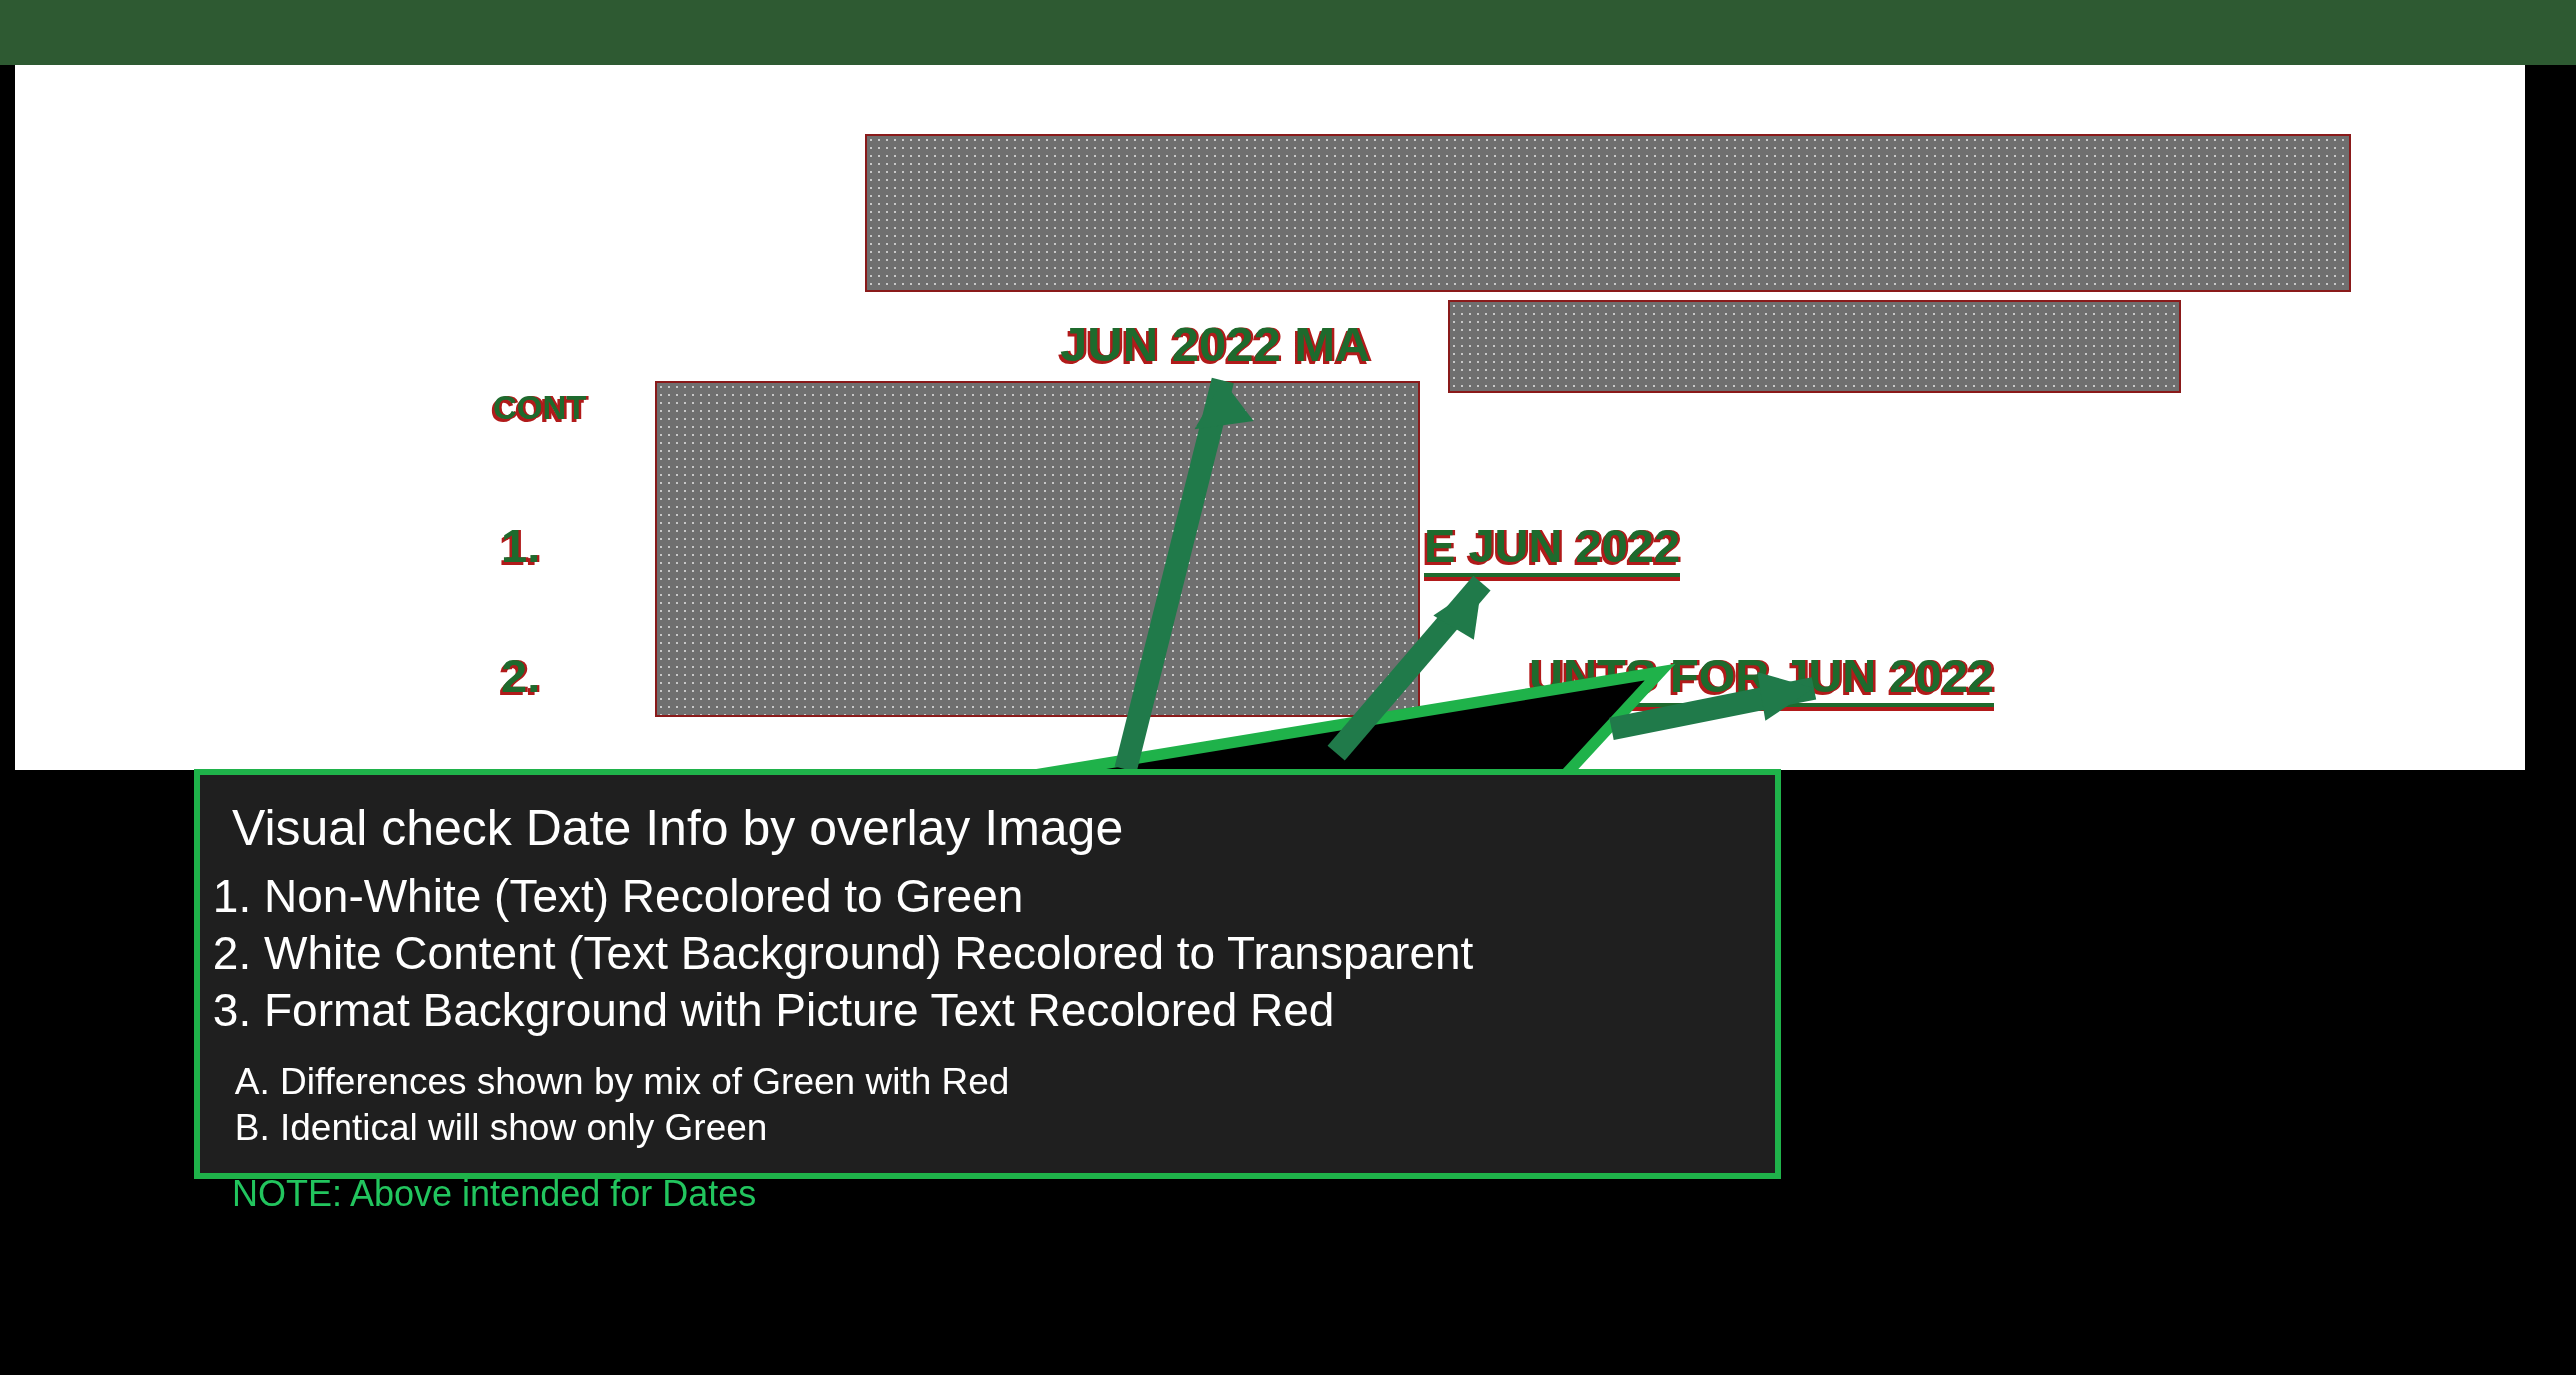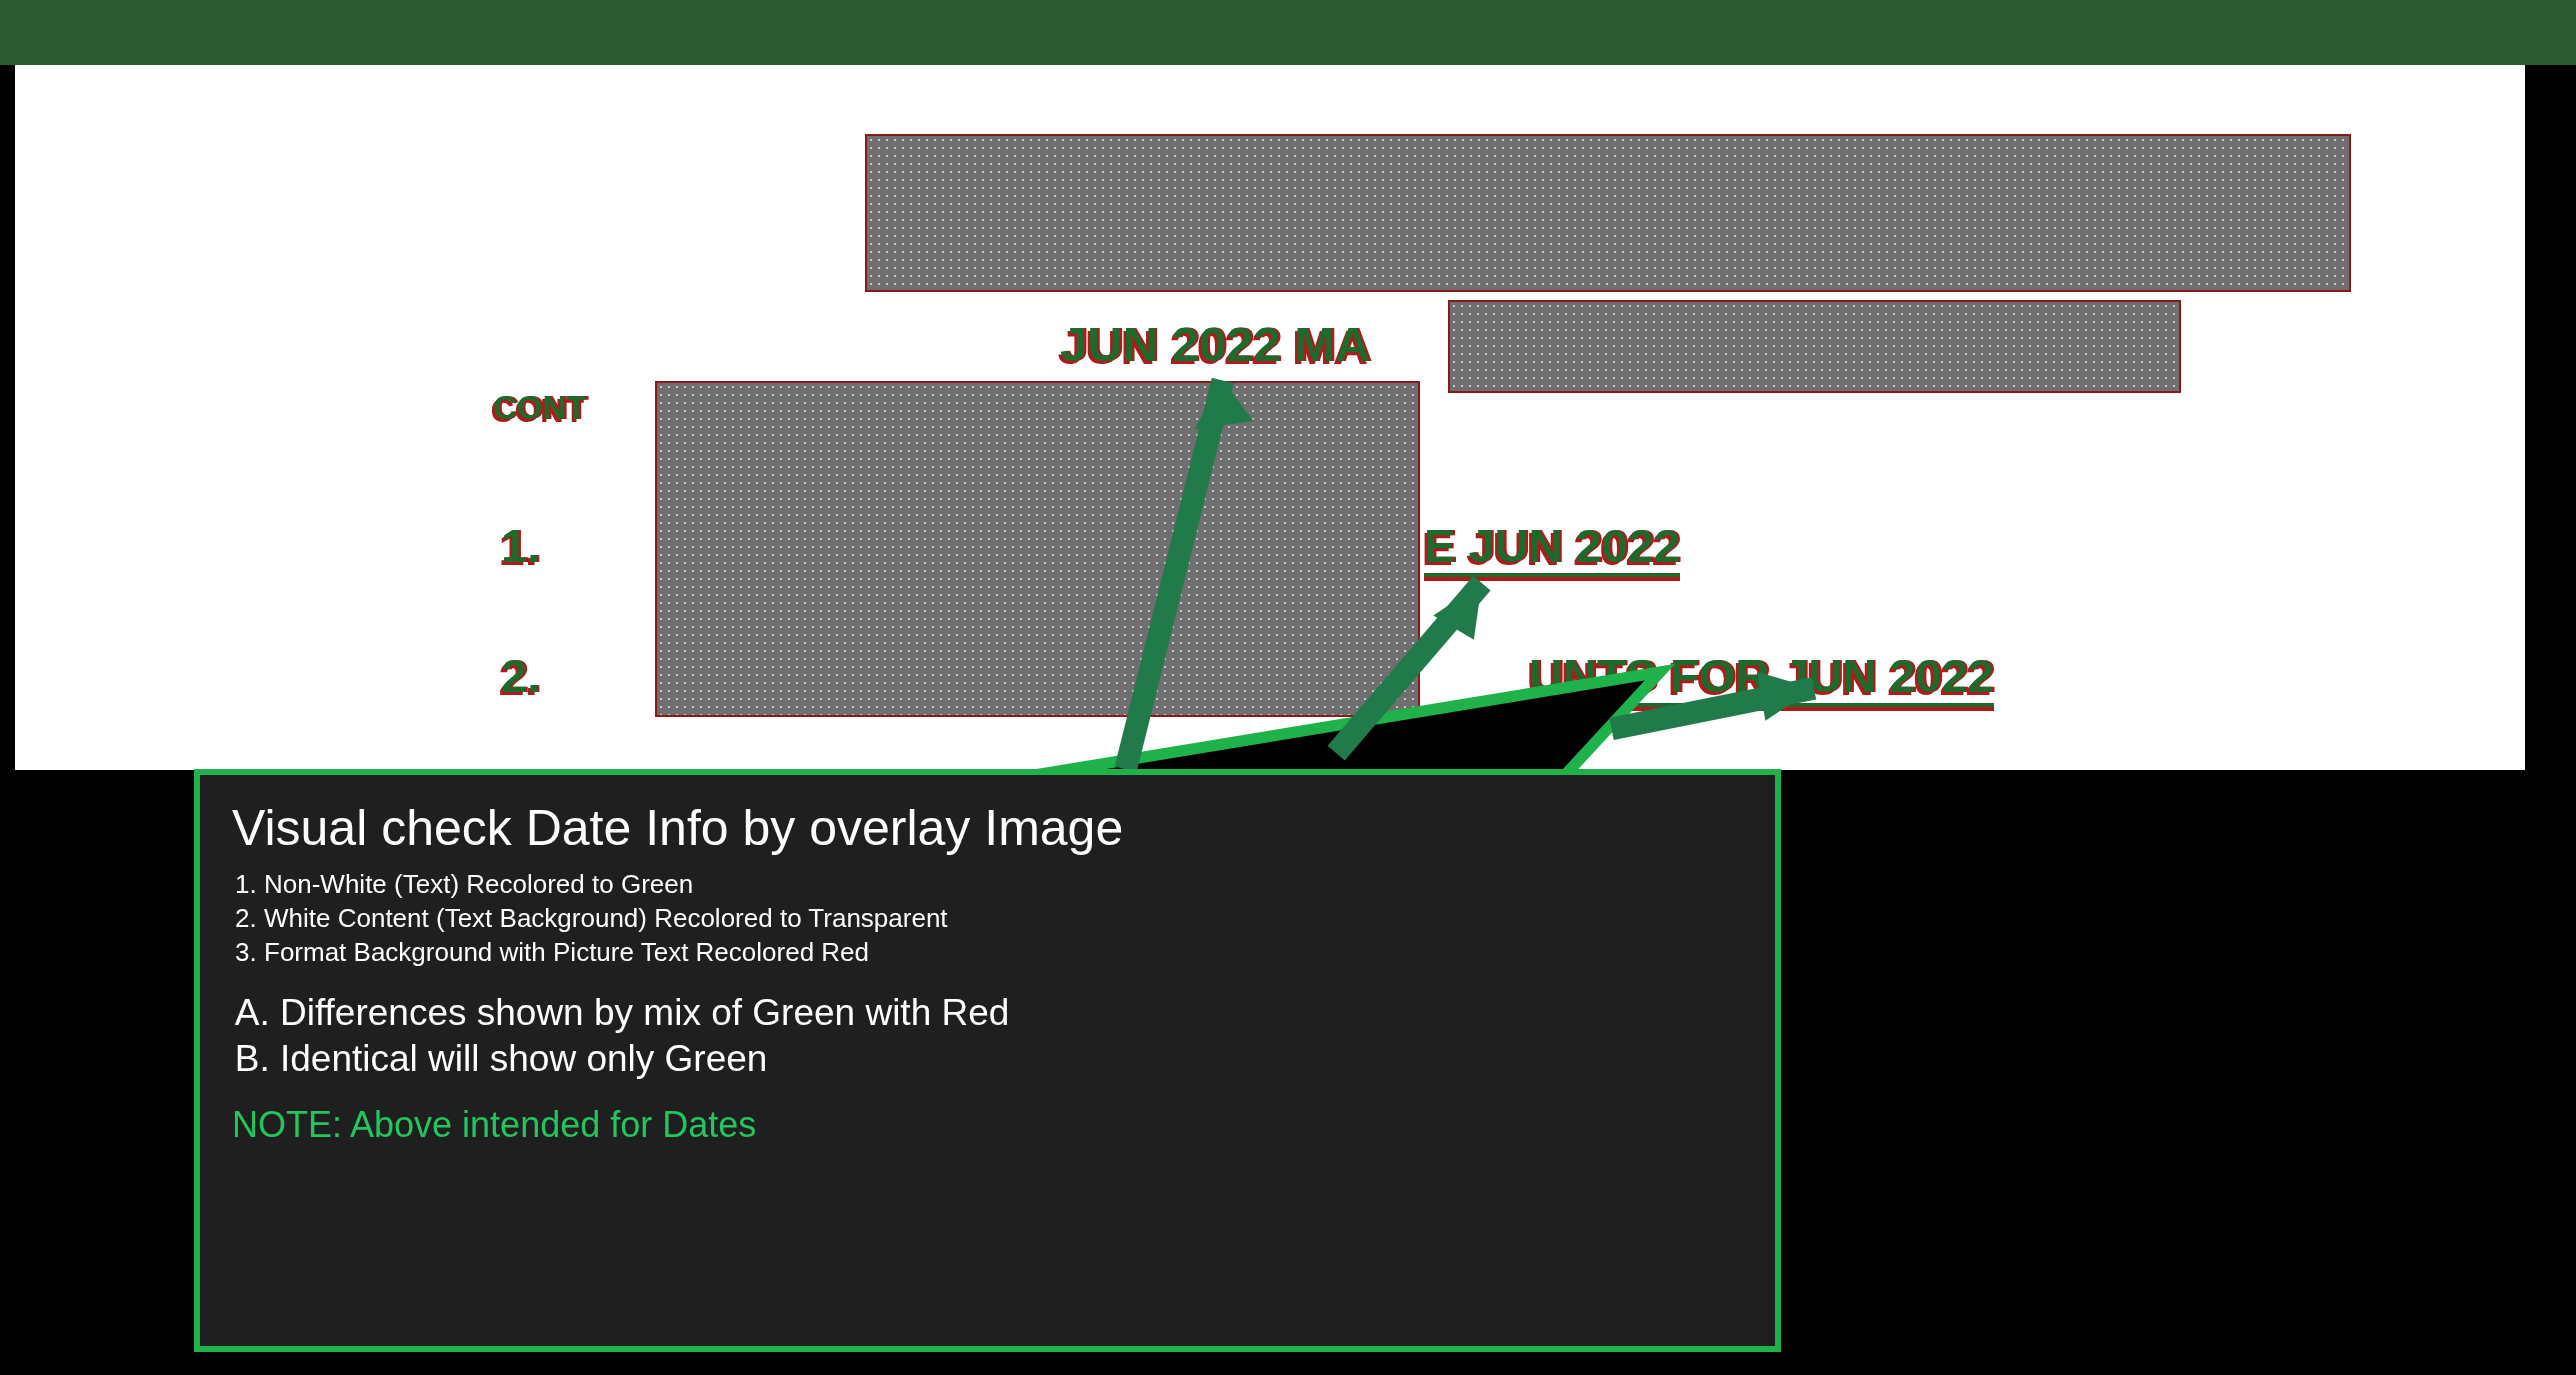--- a/index.html
+++ b/index.html
@@ -27,21 +27,21 @@
   
   .callout{
     position:absolute;
     background:#1f1f1f;
     border:6.5px solid #1fb24a;
     color:#fff;
     padding:24px 32px 20px 32px;
     box-sizing:border-box;
   }
   .callout h1{margin:0 0 8px 0;font-size:50px;font-weight:normal}
-  .callout ol{margin:12px 0 24px 32px;padding:0;font-size:26px;font-weight:normal}
+  .callout ol{margin:12px 0 24px 32px;padding:0;font-size:46px;font-weight:normal}
   .callout ol li{margin:3.2px 0}
   .callout .sub{font-size:39px;margin:8px 0 4.9px 0}
   .callout .alpha{list-style-type:upper-alpha;margin:0 0 24px 48px;padding:0;font-size:37px}
   .callout .alpha li{margin:3.2px 0}
   .callout .note{color:#22c55e;font-size:36px;margin-top:8px}
   
   svg.arrows{position:absolute;left:0;top:0;width:2576px;height:1375px;pointer-events:none}
 </style>
 </head>
 <body>
@@ -77,21 +77,21 @@
   <line x1="1390" y1="950" x2="1510" y2="470" stroke="#207a4a" stroke-width="28"></line>
   <polygon points="1510,470 1475,530 1548,520" fill="#207a4a"></polygon>
 
   <line x1="1650" y1="930" x2="1830" y2="720" stroke="#207a4a" stroke-width="28"></line>
   <polygon points="1830,720 1770,760 1820,790" fill="#207a4a"></polygon>
 
   <line x1="1990" y1="900" x2="2240" y2="850" stroke="#207a4a" stroke-width="28"></line>
   <polygon points="2240,850 2170,830 2180,890" fill="#207a4a"></polygon>
 </svg>
 
-<div class="callout" style="left:194px;top:769px;width:1587px;height:583px">
+<div class="callout" style="left:194px;top:769px;width:1587px;height:410px">
   <h1>Visual check Date Info by overlay Image</h1>
   <ol>
     <li>Non-White (Text) Recolored to Green</li>
     <li>White Content (Text Background) Recolored to Transparent</li>
     <li>Format Background with Picture Text Recolored Red</li>
   </ol>
   <ol class="alpha">
     <li>Differences shown by mix of Green with Red</li>
     <li>Identical will show only Green</li>
   </ol>

